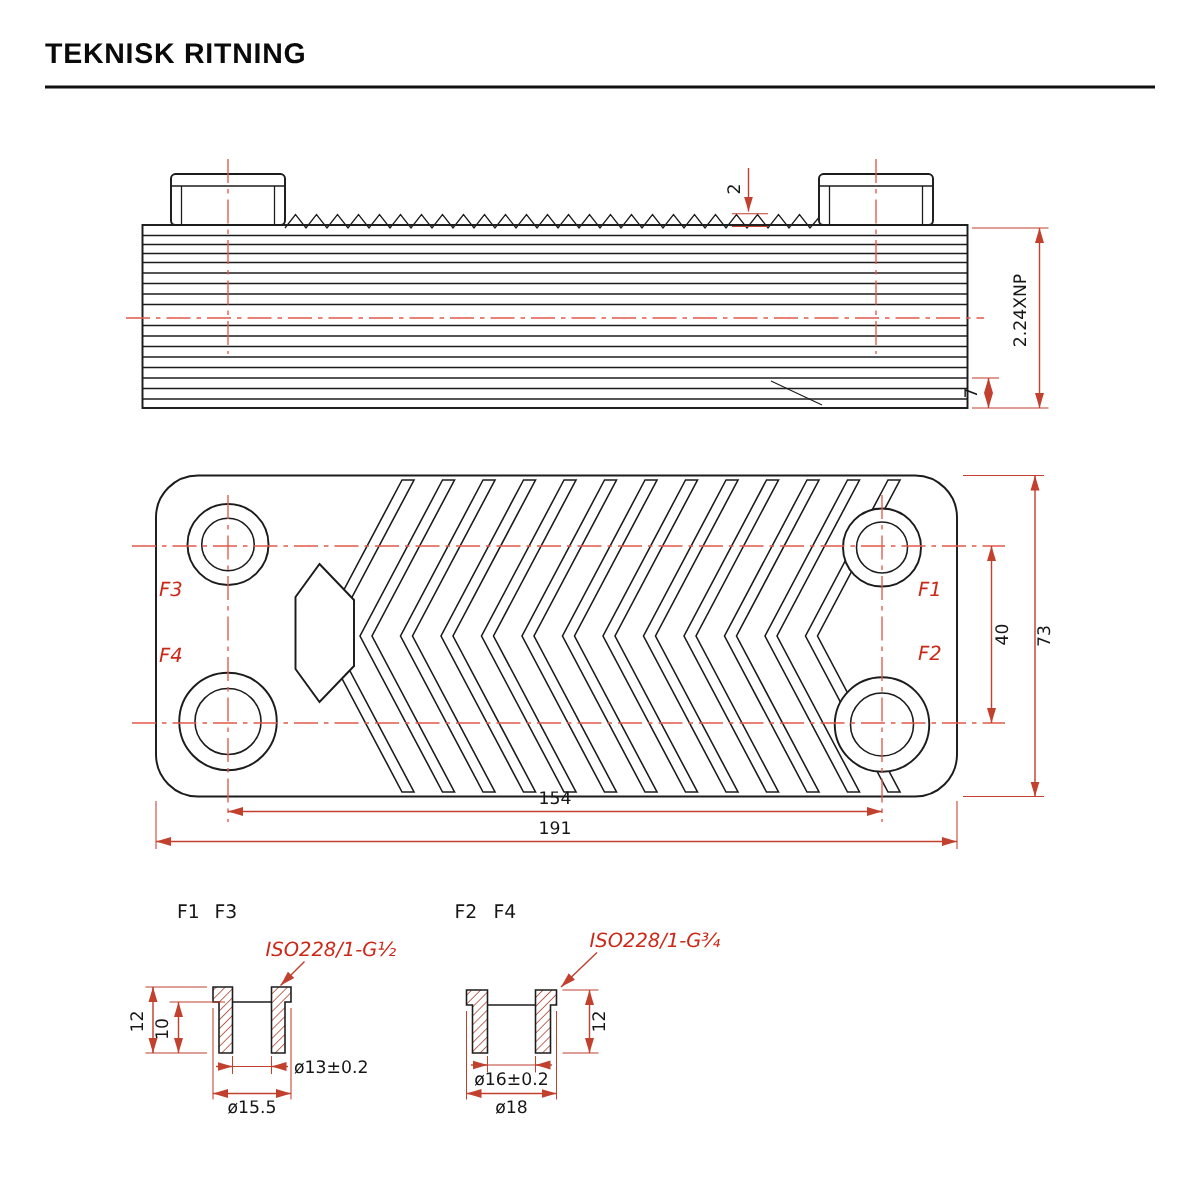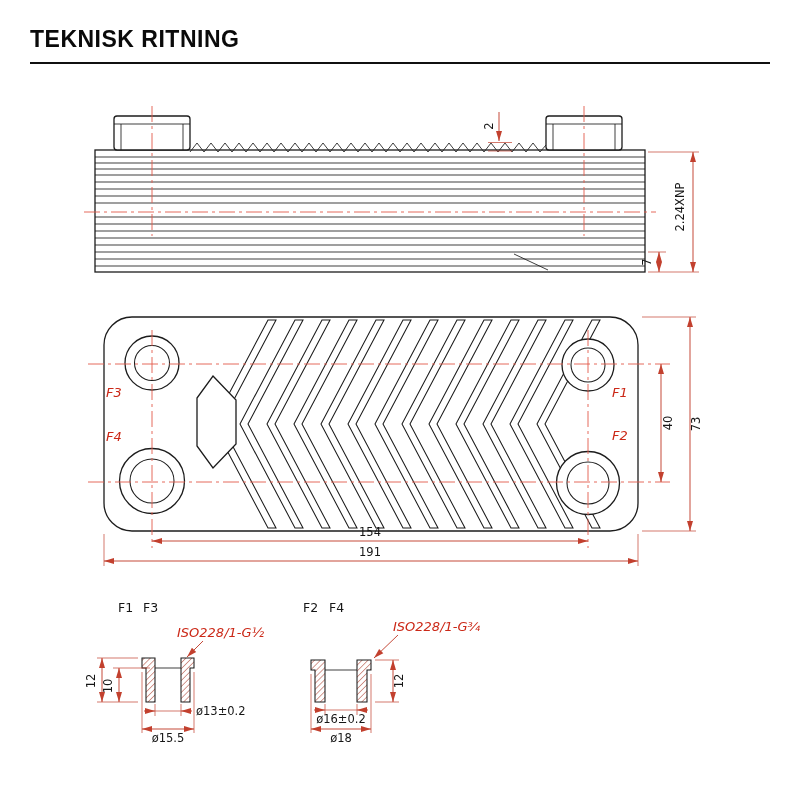--- a/index.html
+++ b/index.html
@@ -2,21 +2,21 @@
 <html style="--line: #1c1c1c; --dimension: #c2402e; --centerline: #e2594a; --label: #cb2817;"><head>
 <meta charset="utf-8">
 <style>
   * { margin:0; padding:0; box-sizing:border-box; }
   :root {
     --line:#1c1c1c; --dimension:#c2402e; --centerline:#e2594a; --label:#cb2817;
   }
   html,body { width:800px; height:800px; background:#ffffff; font-family:"DejaVu Sans", sans-serif; }
   .canvas { position:relative; width:800px; height:800px; background:#fff; overflow:hidden; }
   .header { position:absolute; left:30px; top:26px; width:740px; border-bottom:2px solid #101010; padding-bottom:9px; }
-  .header h1 { font-family:"Liberation Sans","DejaVu Sans",sans-serif; font-weight:700; font-size:23px; letter-spacing:0.5px; color:#0a0a0a; }
+  .header h1 { font-family:"Liberation Sans","DejaVu Sans",sans-serif; font-weight:700; font-size:19px; letter-spacing:0.5px; color:#0a0a0a; }
   svg.drawing { position:absolute; left:0; top:0; }
   .lnthin  { stroke:var(--line); stroke-width:0.85; fill:none; }
   .shape     { stroke:var(--line); stroke-width:1.3;  fill:#fff; }
   .shapethin { stroke:var(--line); stroke-width:1.05; fill:#fff; }
   .cl  { stroke:var(--centerline); stroke-width:0.9; fill:none; stroke-dasharray:16 4 3 4; }
   .dim { stroke:var(--dimension); stroke-width:0.95; fill:none; }
   .ext { stroke:var(--dimension); stroke-width:0.7;  fill:none; }
   .dimtext     { font:11.5px "DejaVu Sans", sans-serif; fill:#161616; }
   .detailtitle { font:12.5px "DejaVu Sans", sans-serif; fill:#161616; }
   .redlabel    { font:italic 13px "DejaVu Sans", sans-serif; fill:var(--label); }

